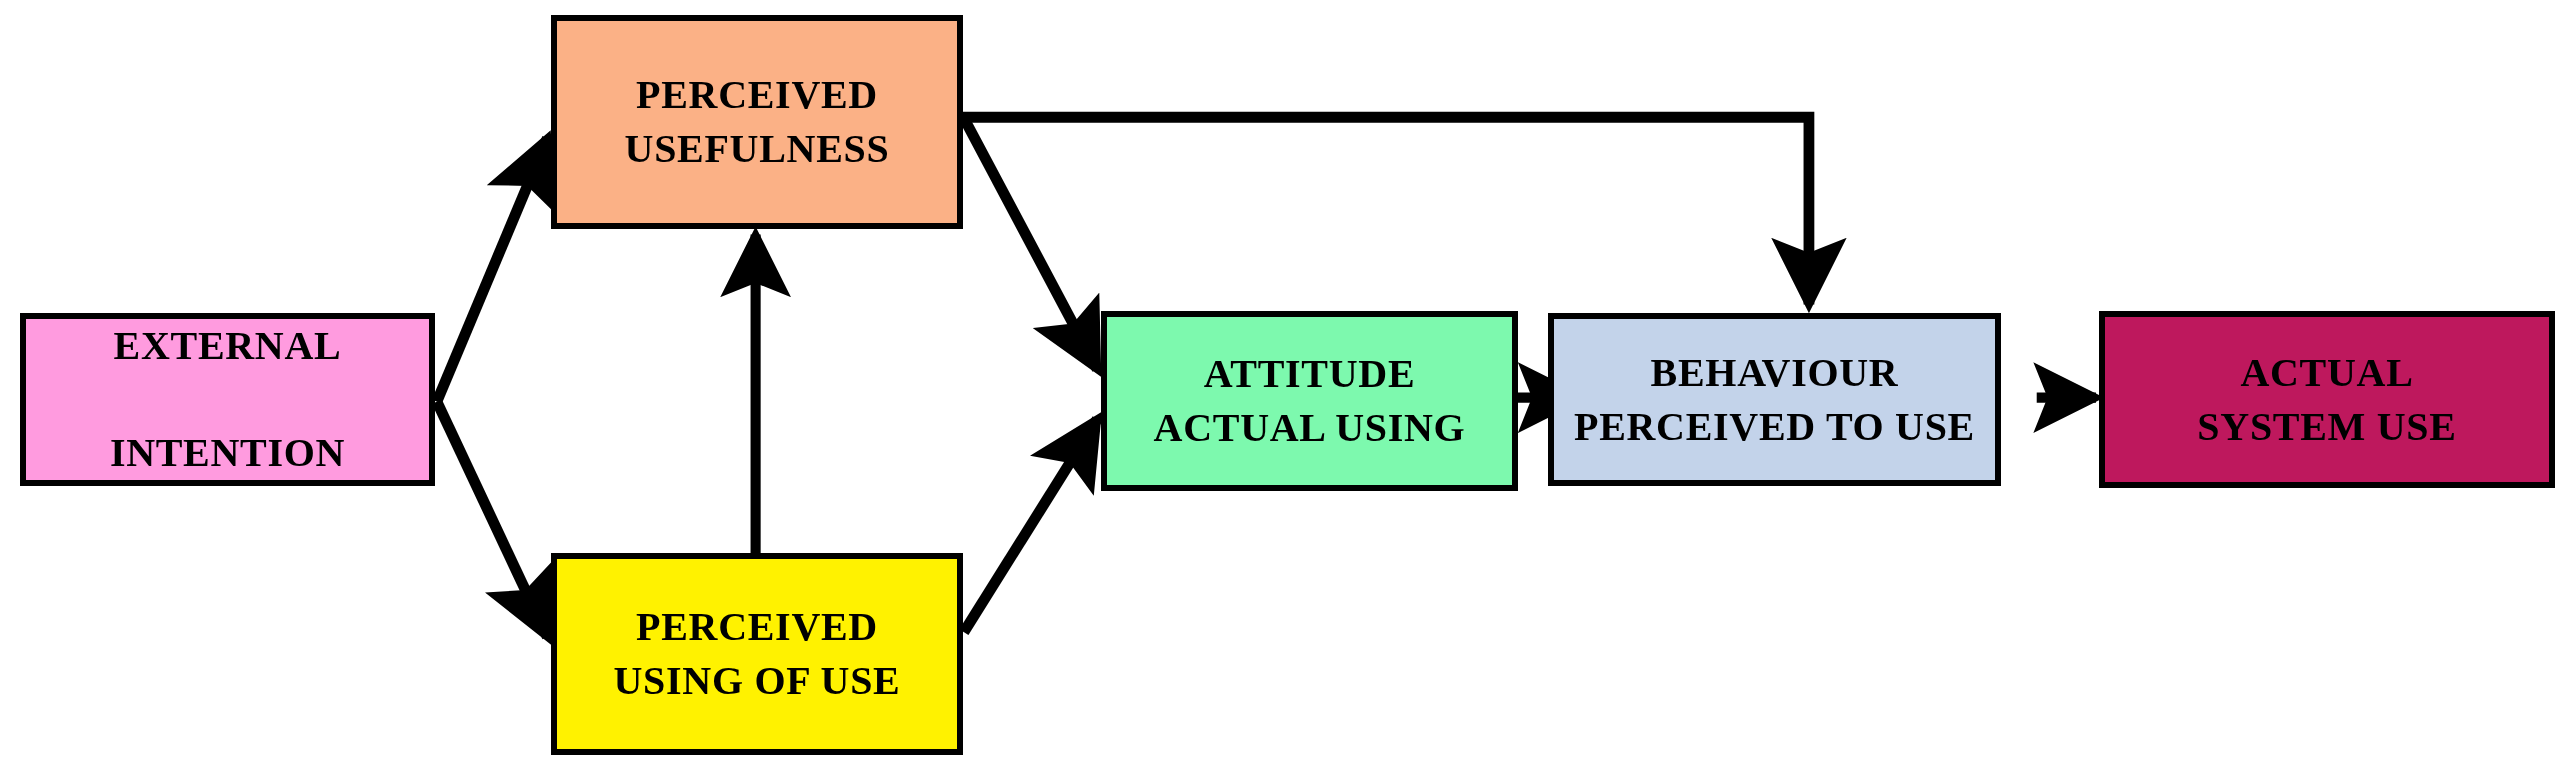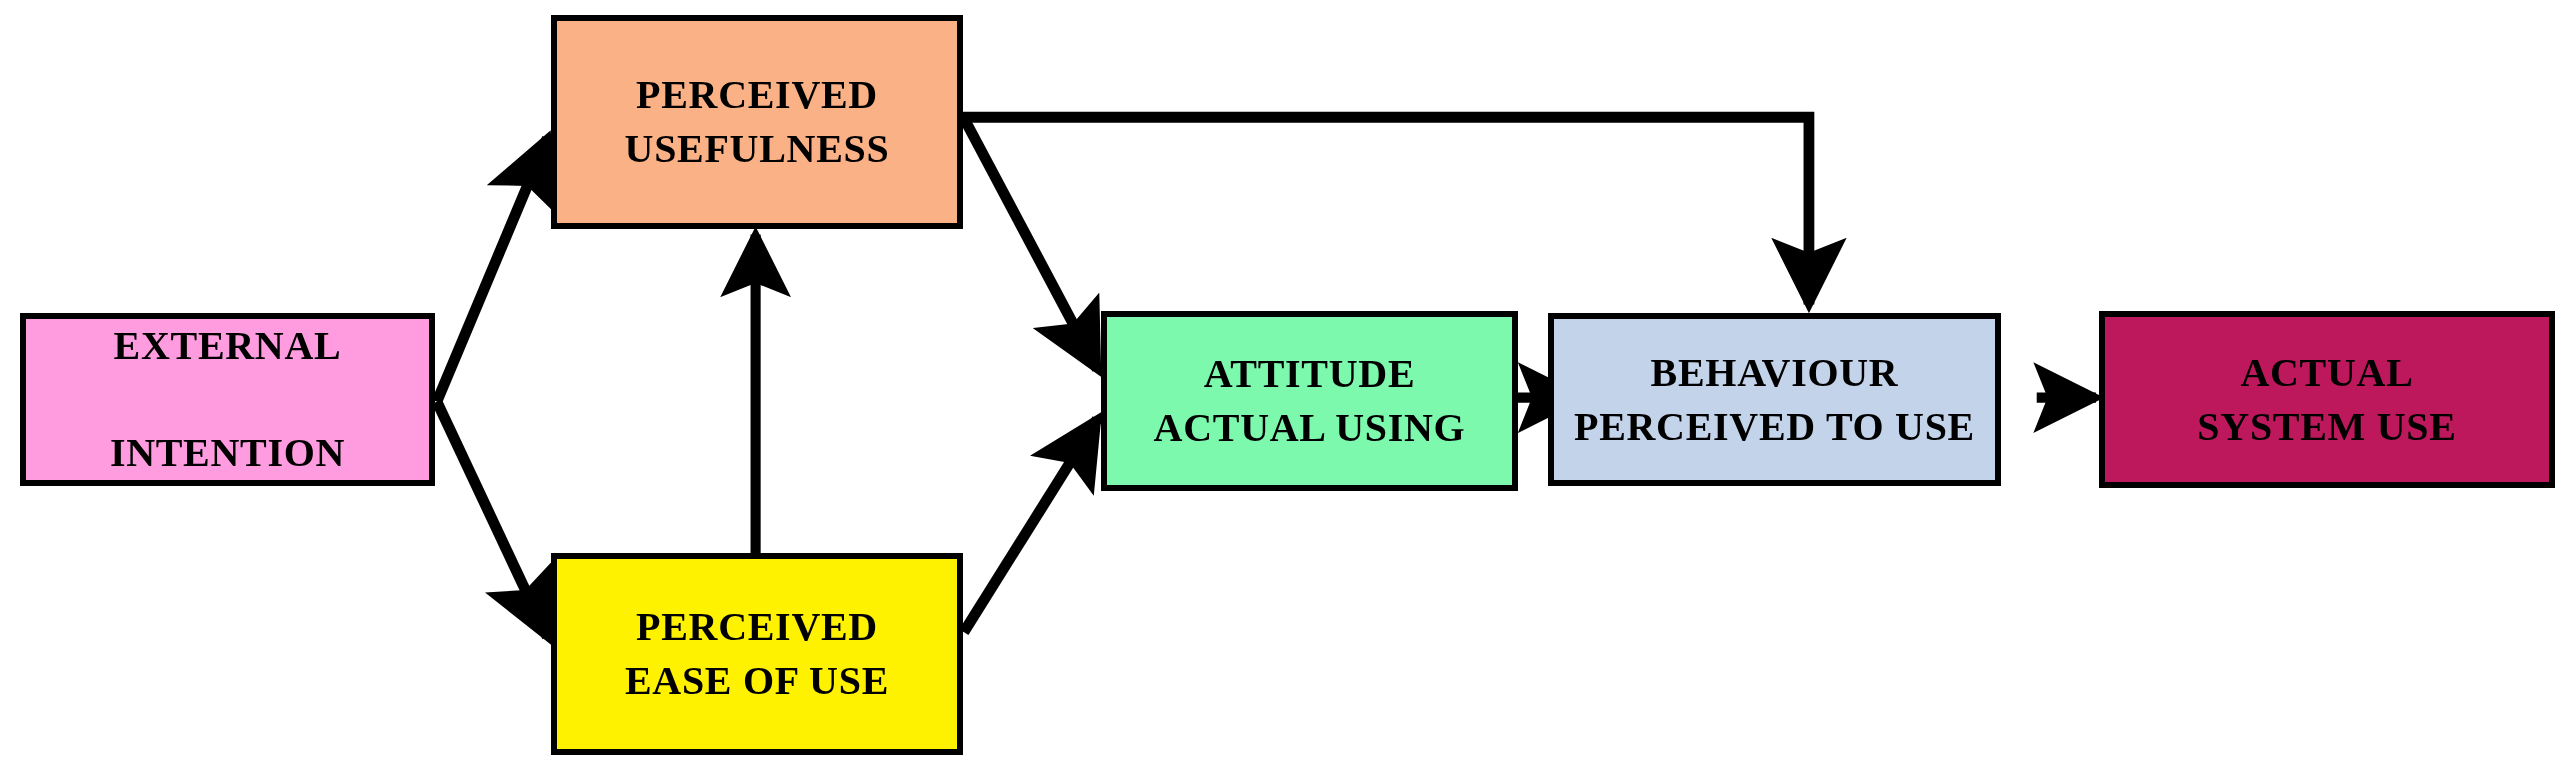--- a/index.html
+++ b/index.html
@@ -122,21 +122,21 @@
     <span class="line">INTENTION</span>
   </div>
 
   <div class="node" id="node-perceived-usefulness" style="background: rgb(251, 177, 134);">
     <span class="line">PERCEIVED</span>
     <span class="line">USEFULNESS</span>
   </div>
 
   <div class="node" id="node-perceived-ease-of-use" style="background: rgb(255, 242, 0);">
     <span class="line">PERCEIVED</span>
-    <span class="line">EASE OF USE</span>
+    <span class="line">USING OF USE</span>
   </div>
 
   <div class="node" id="node-attitude-toward-using" style="background: rgb(125, 249, 174);">
     <span class="line">ATTITUDE</span>
     <span class="line">ACTUAL USING</span>
   </div>
 
   <div class="node" id="node-behaviour-intention-to-use" style="background: rgb(195, 211, 234);">
     <span class="line">BEHAVIOUR</span>
     <span class="line">PERCEIVED TO USE</span>

